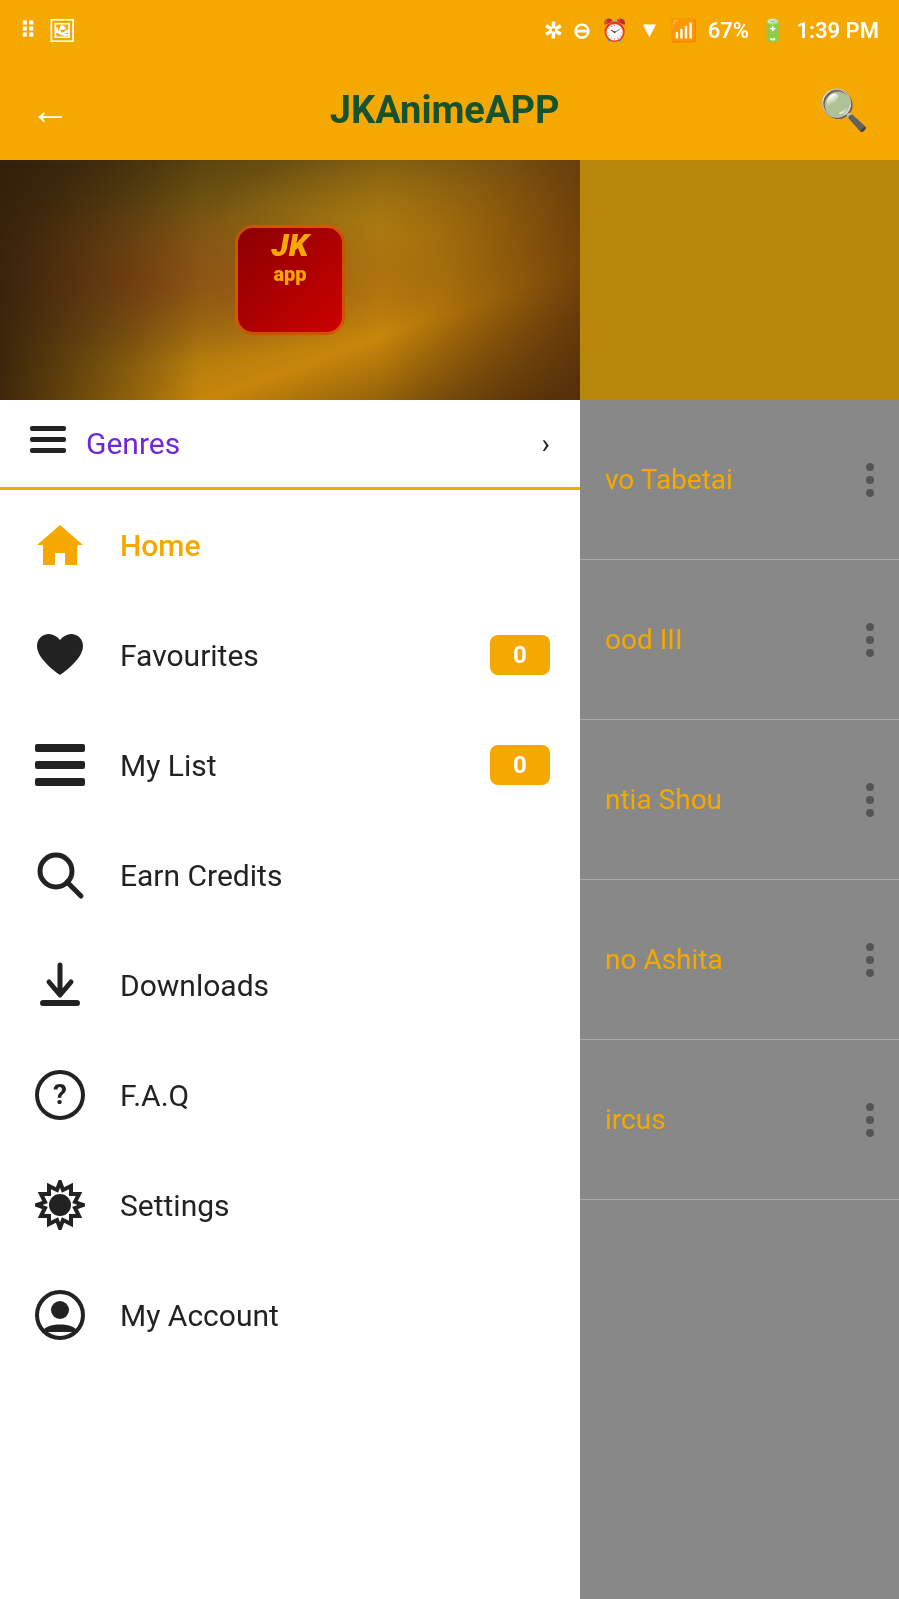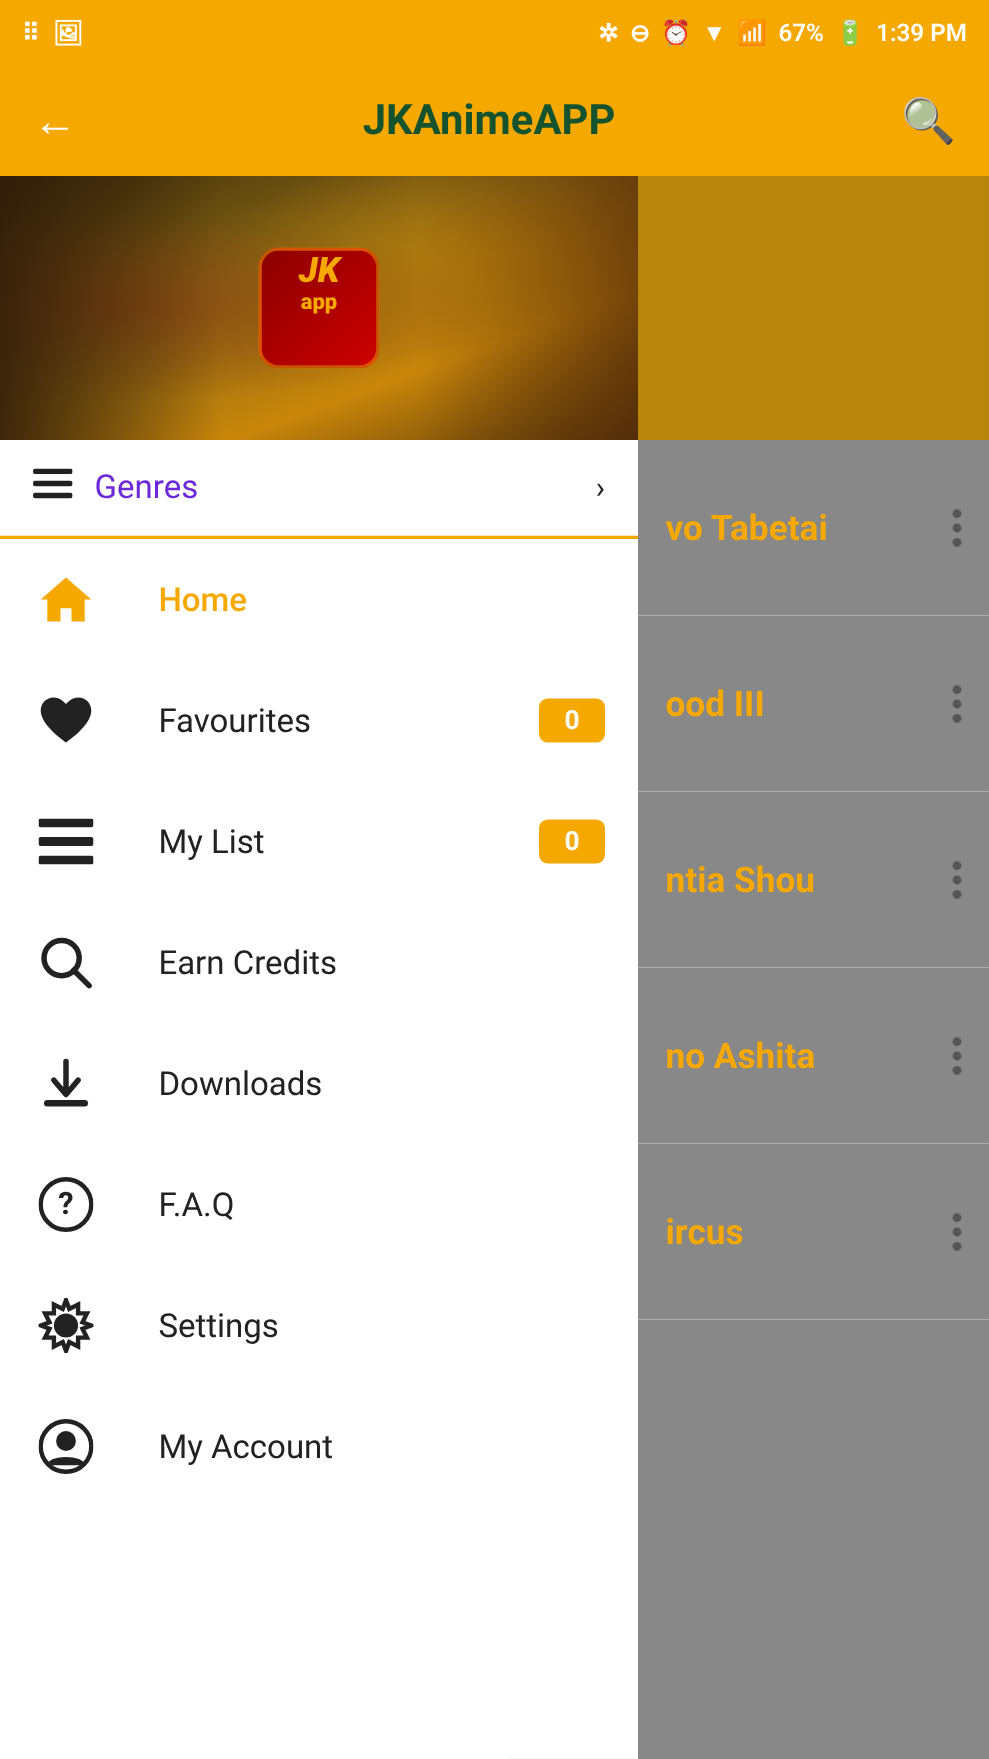--- a/index.html
+++ b/index.html
@@ -142,21 +142,20 @@
       flex: 1;
       overflow-y: auto;
     }
     .menu-item {
       display: flex;
       align-items: center;
       padding: 0 30px;
       height: 110px;
       cursor: pointer;
       position: relative;
-      gap: 24px;
     }
     .menu-item-icon {
       width: 60px;
       height: 60px;
       display: flex;
       align-items: center;
       justify-content: center;
       margin-right: 30px;
       flex-shrink: 0;
     }
@@ -199,23 +198,23 @@
     .right-item {
       display: flex;
       align-items: center;
       justify-content: space-between;
       padding: 20px 25px;
       height: 160px;
       border-bottom: 1px solid #aaa;
       background: #888;
     }
     .right-item-title {
-      font-size: 32px;
+      font-size: 28px;
       color: #F5A800;
-      font-weight: 700;
+      font-weight: 400;
     }
     .three-dots {
       display: flex;
       flex-direction: column;
       gap: 5px;
       cursor: pointer;
     }
     .dot {
       width: 8px;
       height: 8px;

